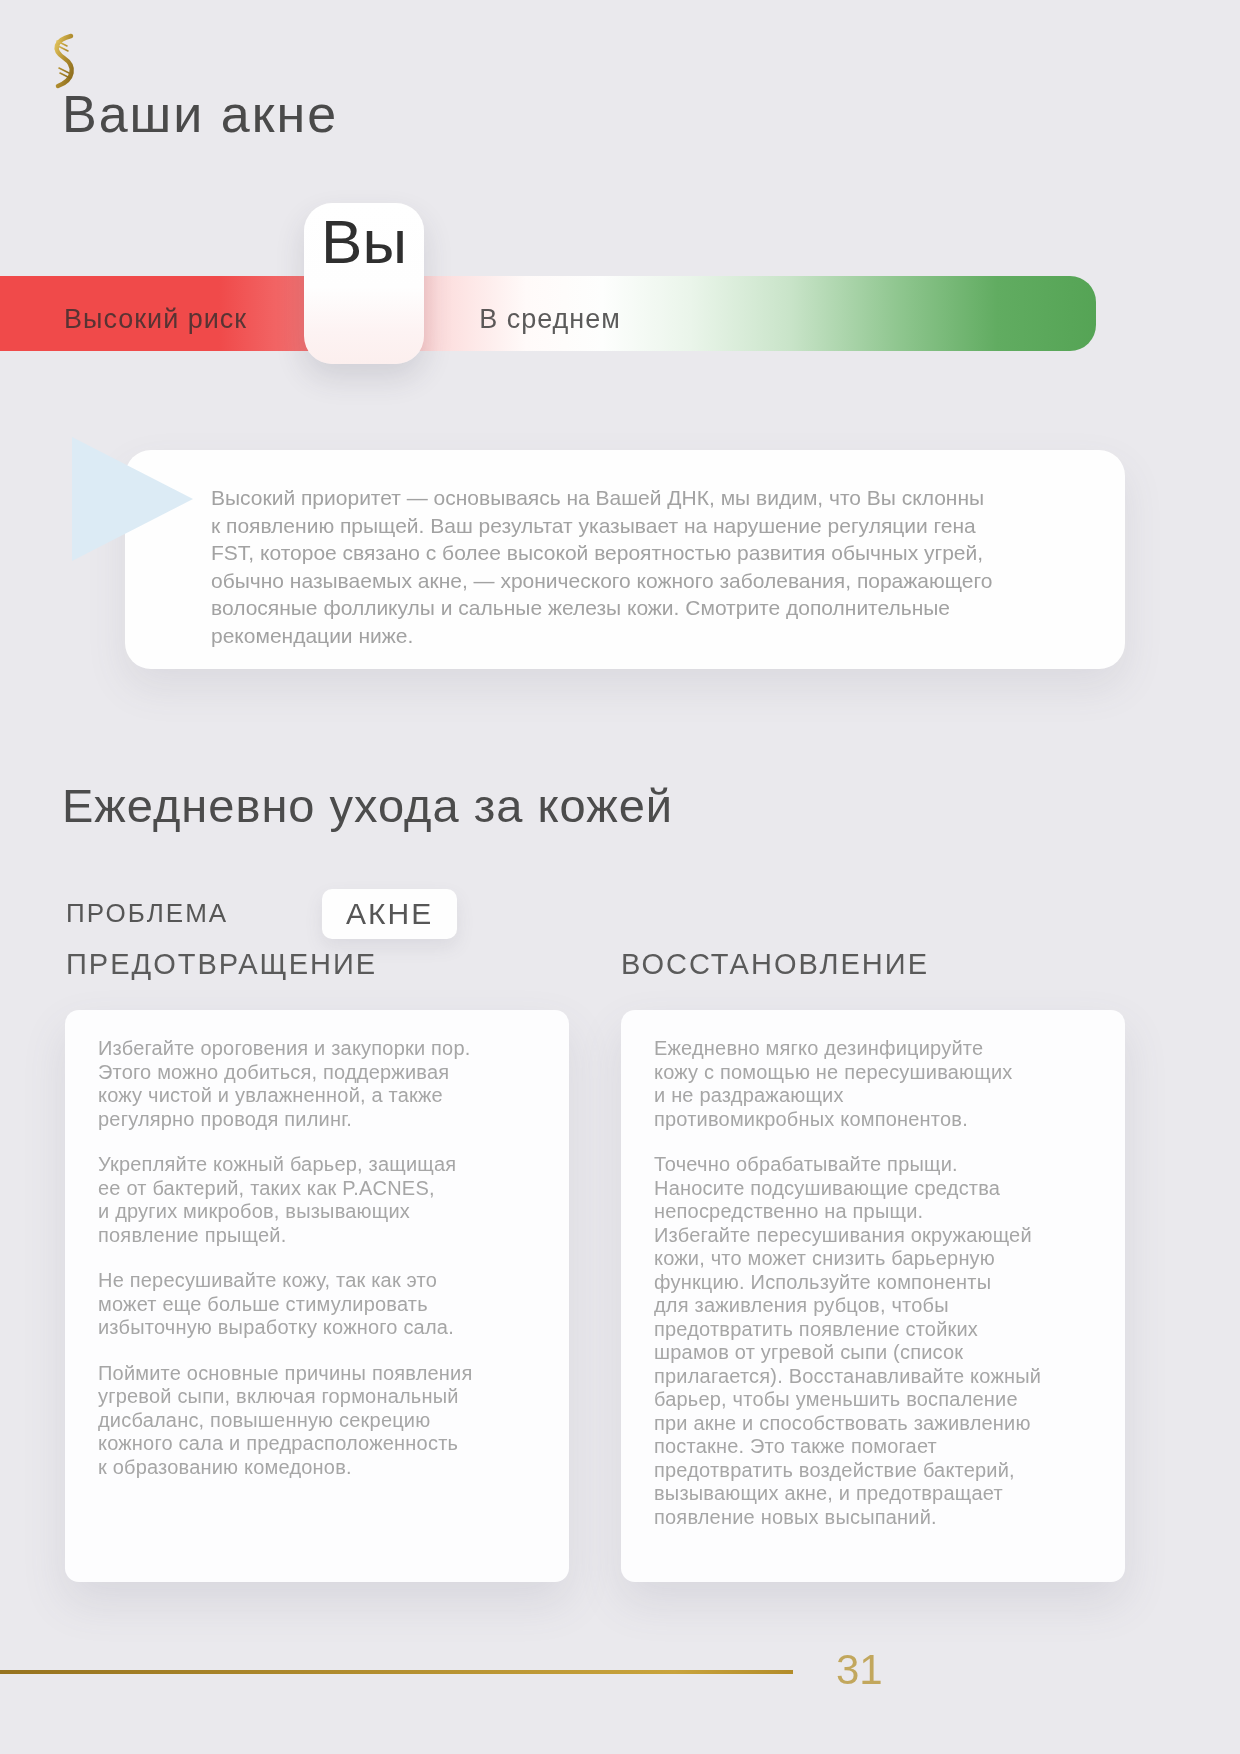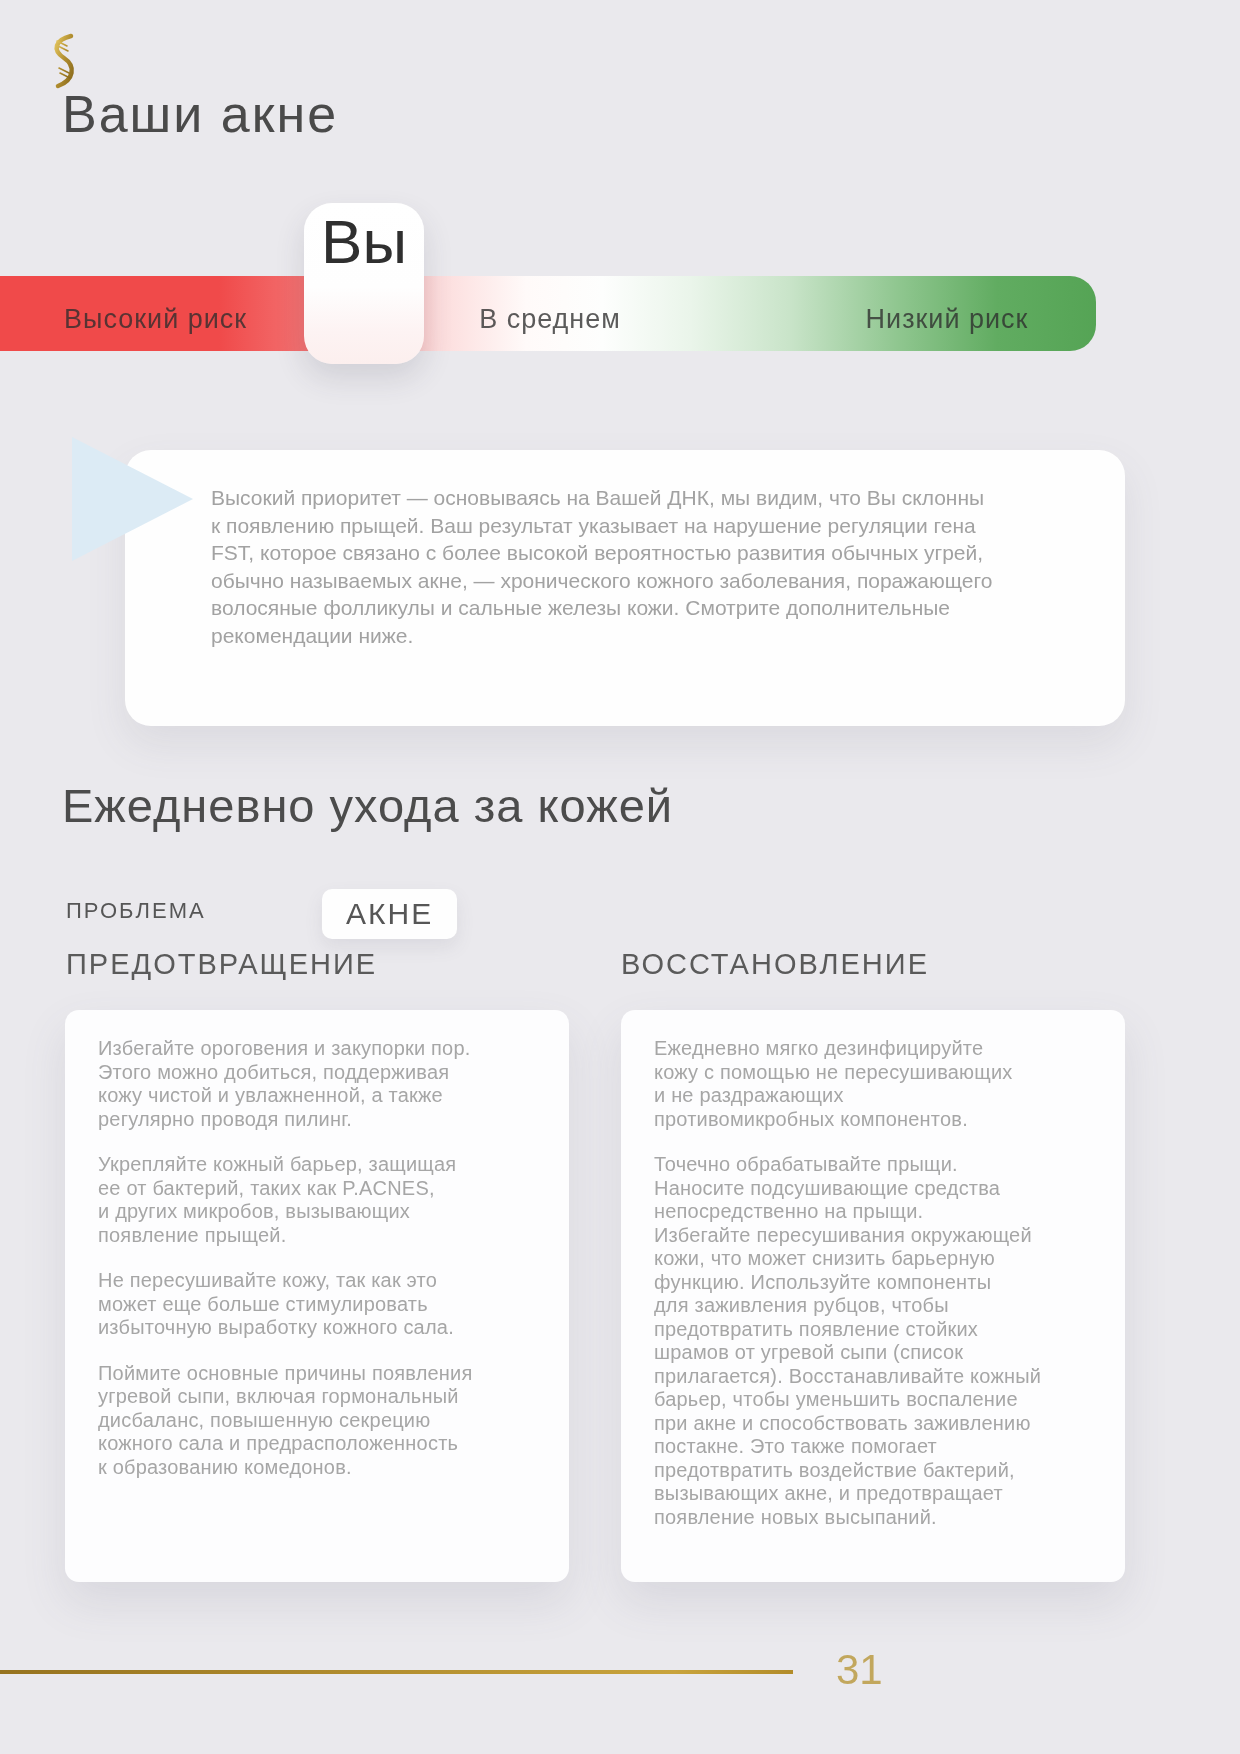--- a/index.html
+++ b/index.html
@@ -33,28 +33,28 @@
       border-radius:28px;z-index:2;
       background:linear-gradient(180deg,#ffffff 0%,#fefefe 52%,#fdf3f3 80%,#fcefee 100%);
       box-shadow:0 14px 30px rgba(60,60,80,.14);
       display:flex;justify-content:center;}
   .marker span{font-size:62px;font-weight:300;color:#2f2f2f;margin-top:8px;line-height:1;}
 
   
   .tri{position:absolute;left:72px;top:437px;width:0;height:0;z-index:3;
       border-top:62px solid transparent;border-bottom:62px solid transparent;
       border-left:121px solid #dcebf5;}
-  .callout{position:absolute;left:125px;top:450px;width:1000px;height:276px;
+  .callout{position:absolute;left:125px;top:450px;width:1000px;height:219px;
       border-radius:26px;background:#fefefe;z-index:2;
       box-shadow:0 18px 40px rgba(90,90,110,.10);}
   .callout p{margin:0;padding:34px 40px 0 86px;font-size:21px;line-height:27.5px;
       color:#a2a2a2;white-space:pre-line;}
 
   
-  .problem-label{position:absolute;left:66px;top:898px;font-size:22px;font-weight:300;
+  .problem-label{position:absolute;left:66px;top:898px;font-size:26px;font-weight:300;
       letter-spacing:2px;color:#565656;}
   .problem-badge{position:absolute;left:322px;top:889px;padding:8px 24px;
       border-radius:10px;background:#fefefe;font-size:30px;font-weight:300;
       letter-spacing:2px;color:#565656;box-shadow:0 8px 18px rgba(90,90,110,.10);}
 
   
   .col-h{position:absolute;top:948px;margin:0;font-size:29px;font-weight:300;
       letter-spacing:2px;color:#5a5a5a;}
   .col-h.left{left:66px;}
   .col-h.right{left:621px;}
@@ -89,21 +89,20 @@
       <path d="M23,3 C7,7 4,17 16,25 C28,33 26,47 10,53" fill="none" stroke="url(#gold)" stroke-width="4.5" stroke-linecap="round"></path>
       <path d="M9,8 L19,13 M10,13 L20,18 M11,35 L21,40 M12,40 L22,45" stroke="url(#gold)" stroke-width="1.6" stroke-linecap="round"></path>
     </svg>
   </div>
 
   <h1 class="h1">Ваши акне</h1>
 
   <div class="riskbar">
     <span class="bar-lbl high">Высокий риск</span>
     <span class="bar-lbl mid">В среднем</span>
-    <span class="bar-lbl low">Низкий риск</span>
   </div>
 
   <div class="marker">
     <span>Вы</span>
   </div>
 
   <div class="tri"></div>
   <div class="callout">
     <p>Высокий приоритет — основываясь на Вашей ДНК, мы видим, что Вы склонны
 к появлению прыщей. Ваш результат указывает на нарушение регуляции гена

